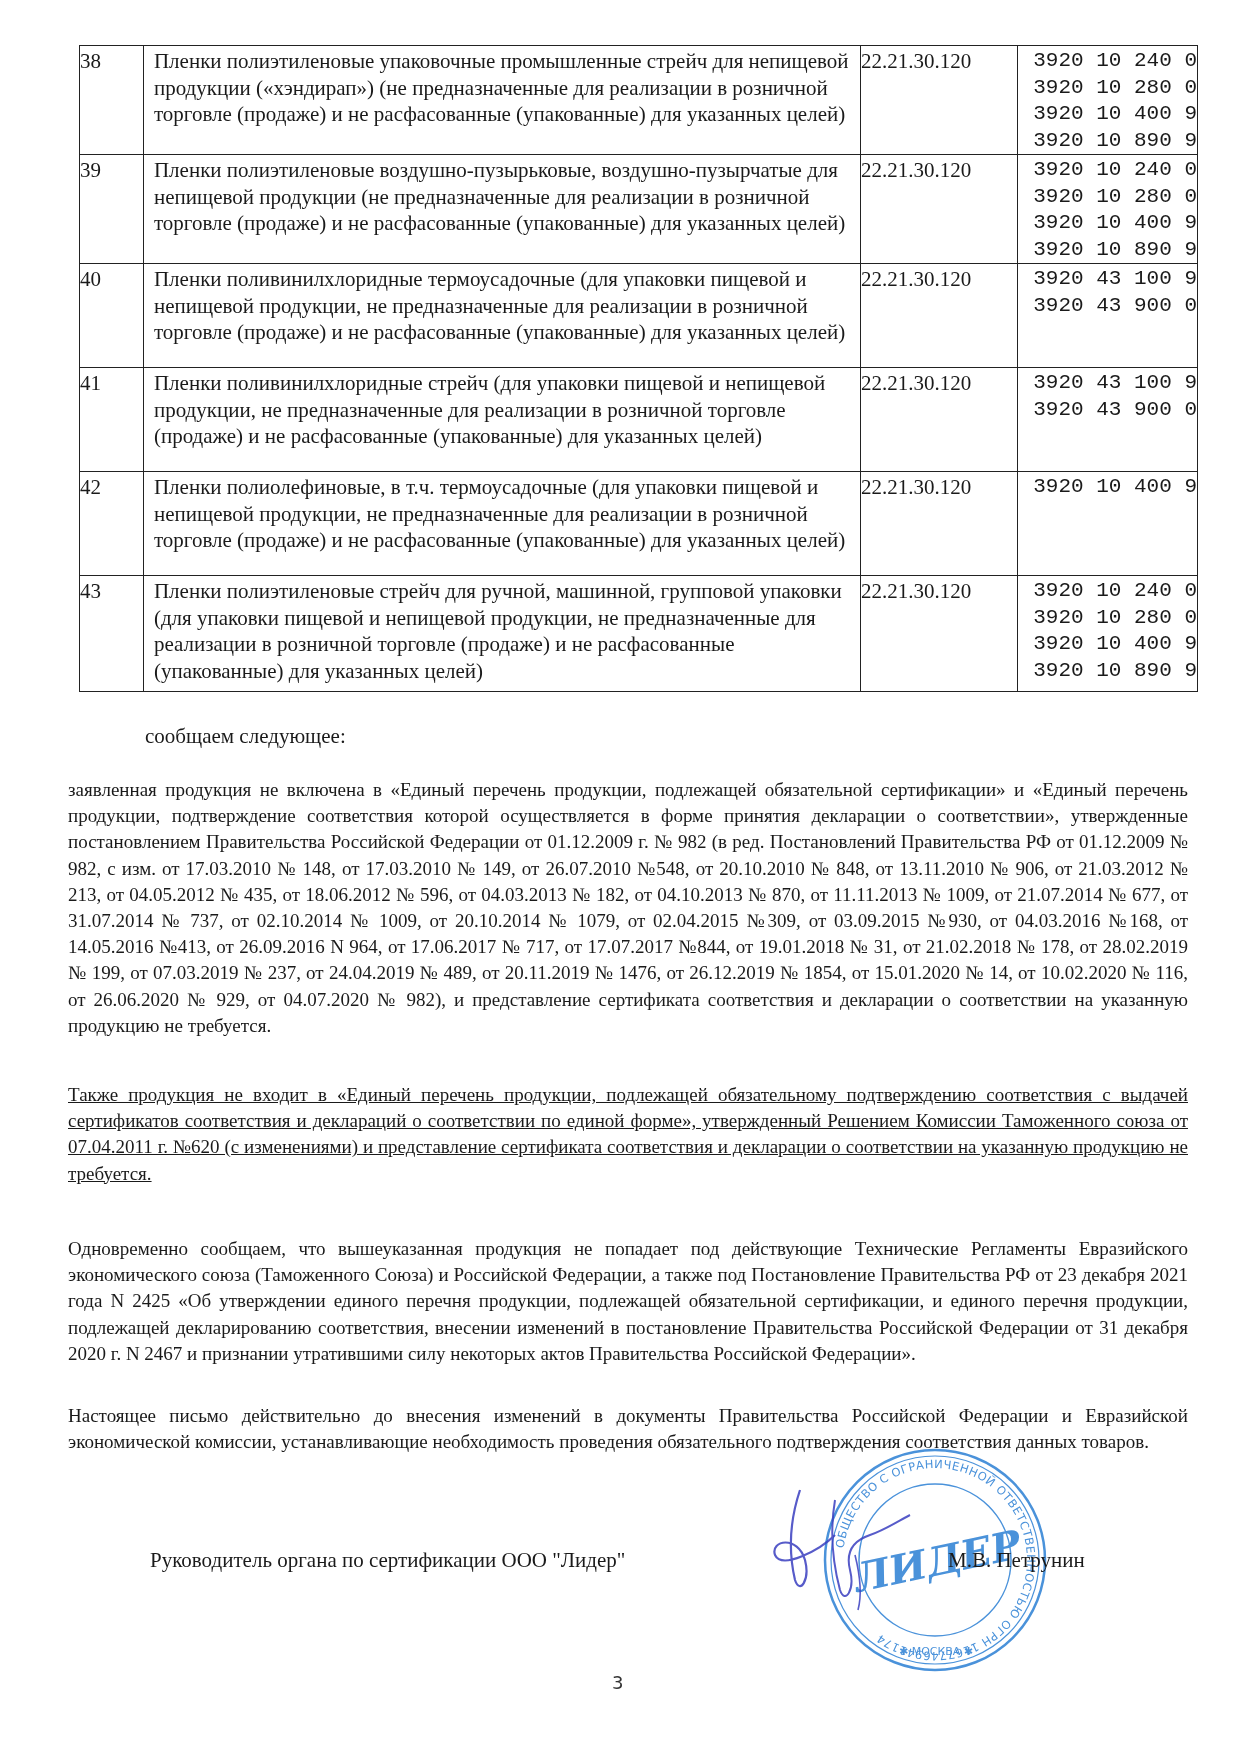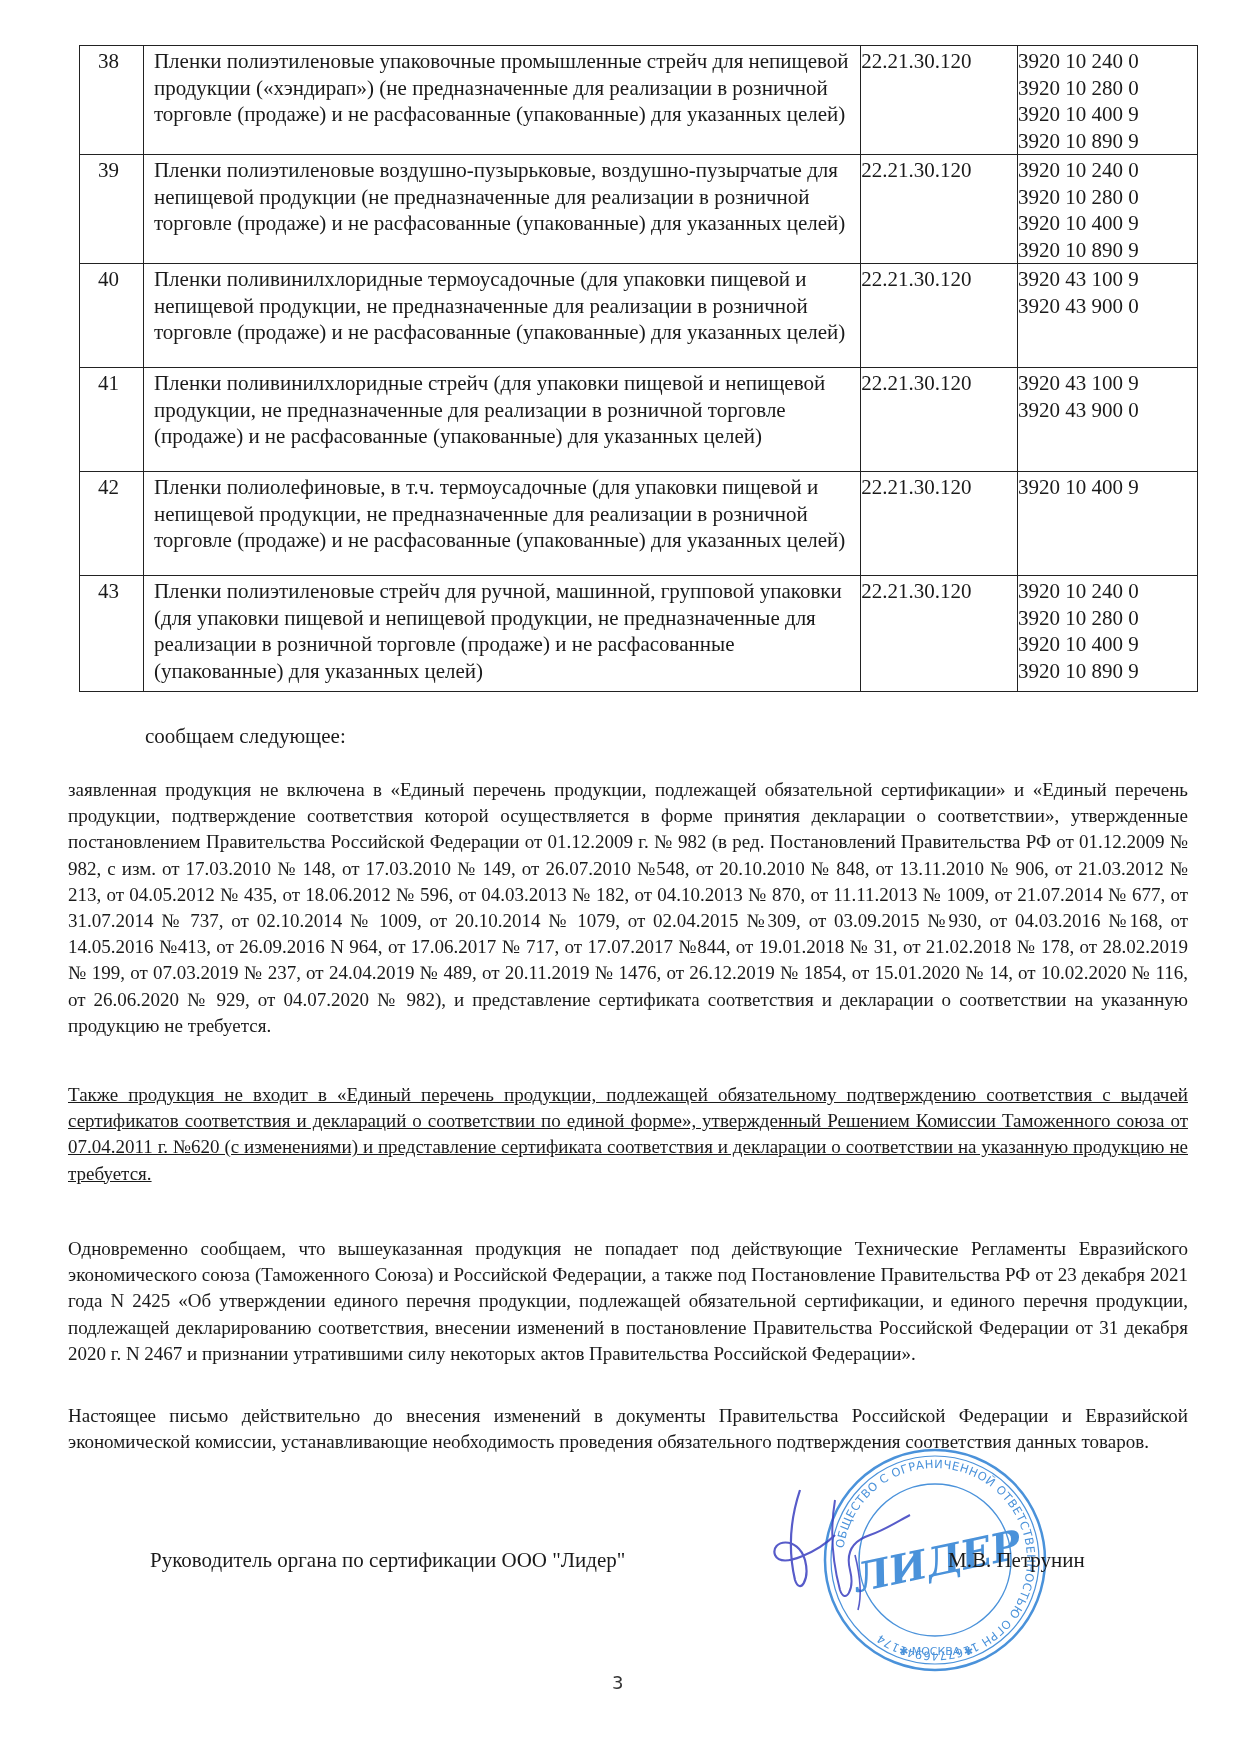--- a/index.html
+++ b/index.html
@@ -8,24 +8,24 @@
     font-family: "Liberation Serif", "DejaVu Serif", serif;
     color: #1a1a1a;
   }
   .table {
     position: absolute; left: 79px; top: 45px; width: 1119px;
     border-collapse: collapse; font-size: 21px; line-height: 26.5px;
   }
   .table td {
     border: 1.5px solid #222; vertical-align: top; padding: 2px 0 0 0;
   }
-  .c-num { width: 58px; text-align: center; padding-right: 6px !important; }
+  .c-num { width: 58px; text-align: left; padding-right: 6px !important; }
   .c-desc { width: 721px; padding-left: 10px !important; }
   .c-okpd { width: 157px; text-align: left; }
-  .c-tn { width: 183px; text-align: left; }
+  .c-tn { width: 183px; text-align: right; font-family: Liberation Mono, monospace; }
   .c-tn div { line-height: 26.5px; }
   .row-h { height: 104px; }
   .row-last { height: 116px; }
 
   .lead {
     position: absolute; left: 145px; top: 724px; font-size: 21px;
   }
   .para {
     position: absolute; left: 68px; width: 1120px; font-size: 19px;
     line-height: 26.2px; text-align: justify;

